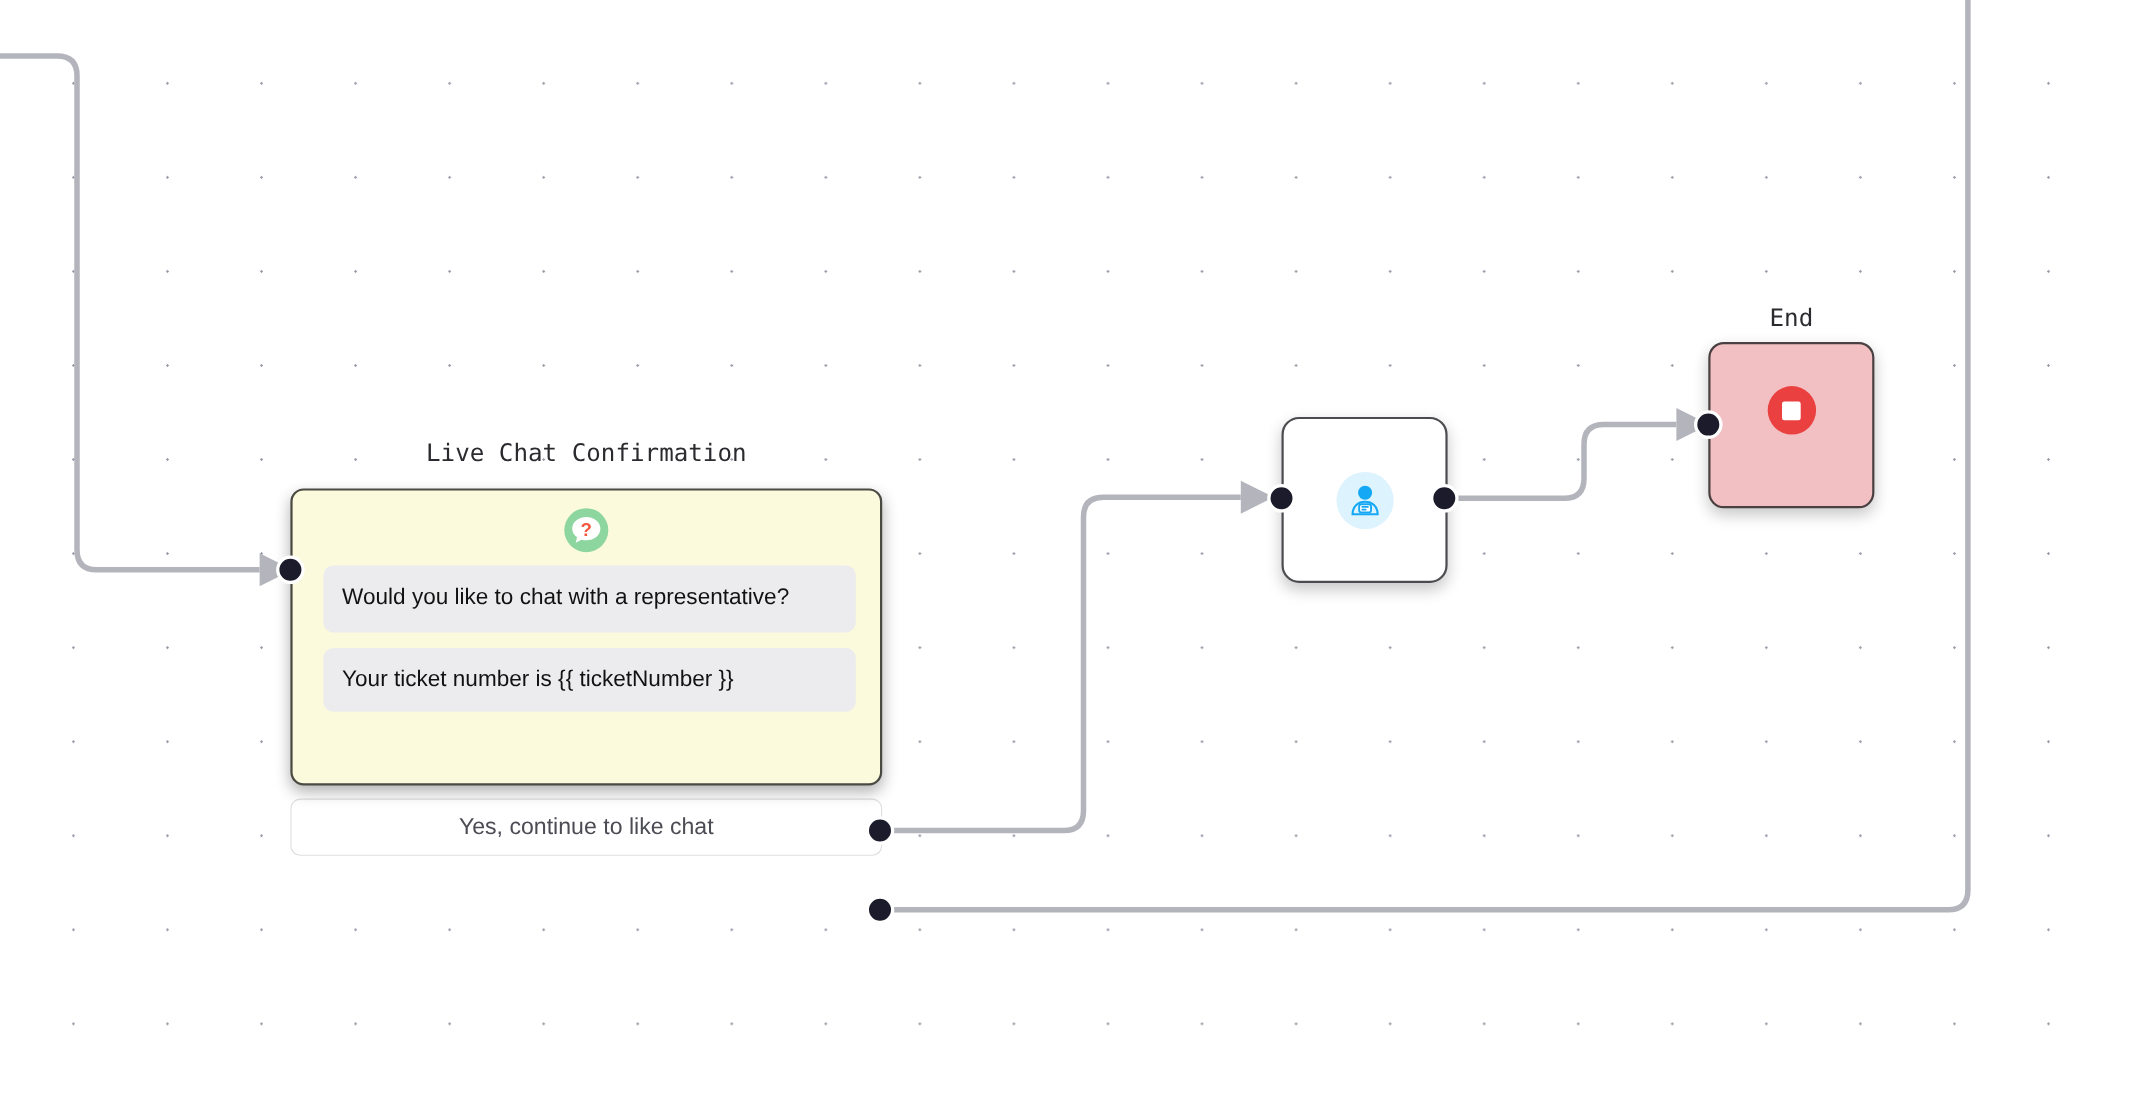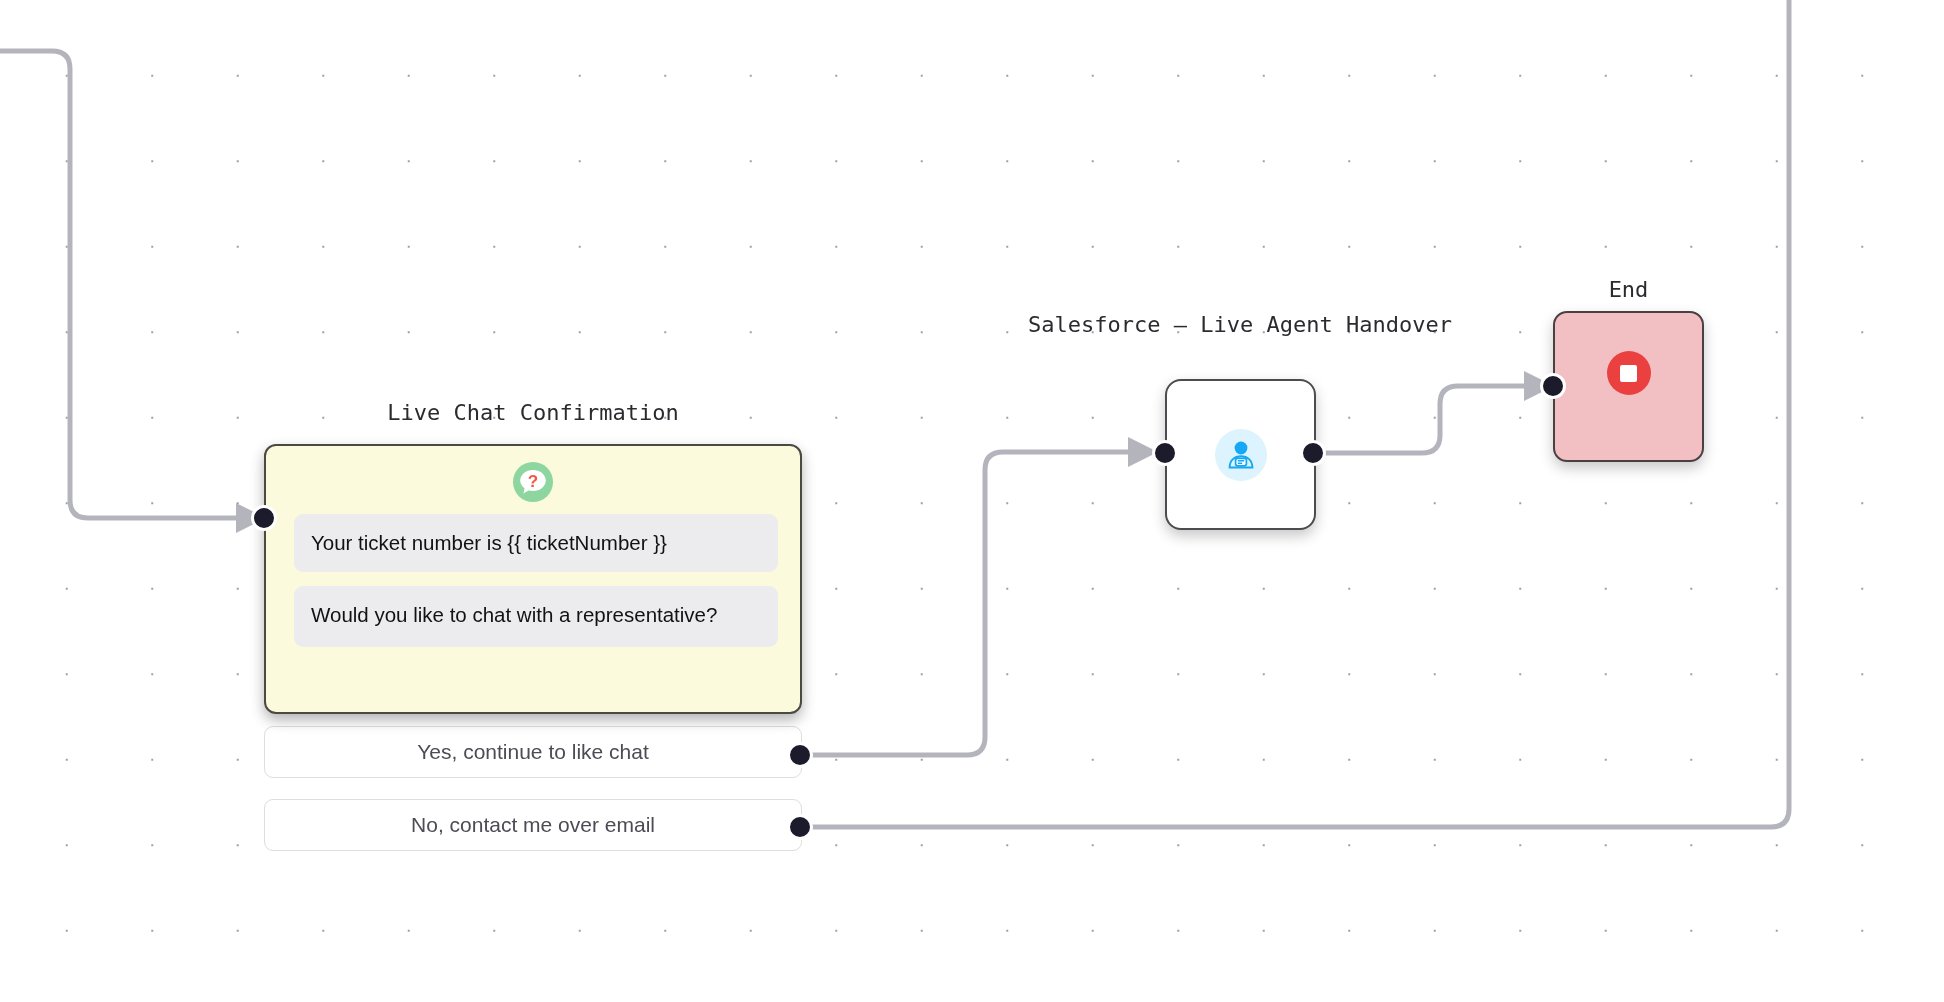--- a/index.html
+++ b/index.html
@@ -203,37 +203,33 @@
 
   <div id="chat-node">
     <div class="node-icon-wrap">
       <svg width="42" height="42" viewBox="0 0 42 42">
         <circle cx="21" cy="21" r="20" fill="#8ed6a0"></circle>
         <path d="M21 9 C13.8 9 8.2 13.7 8.2 19.6 C8.2 22.7 9.9 25.5 12.6 27.3 L11.4 32.4 L16.6 29.6 C17.9 29.9 19.4 30.1 21 30.1 C28.2 30.1 33.8 25.4 33.8 19.6 C33.8 13.7 28.2 9 21 9 Z" fill="#ffffff"></path>
         <text x="21" y="26" text-anchor="middle" font-family="'Liberation Sans', sans-serif" font-size="17" font-weight="bold" fill="#f4573f">?</text>
       </svg>
     </div>
     <div class="msg-list">
+      <div class="msg-bubble two-line">Would you like to chat with a representative?</div>
       <div class="msg-bubble">Your ticket number is {{ ticketNumber }}</div>
-      <div class="msg-bubble two-line">Would you like to chat with a representative?</div>
     </div>
   </div>
   <div class="port" style="left:251px; top:505px;"></div>
 
   <div class="choice-btn" id="choice-yes">
     <span>Yes, continue to like chat</span>
   </div>
   <div class="port" style="left:787px; top:742px;"></div>
 
-  <div class="choice-btn" id="choice-no">
-    <span>No, contact me over email</span>
-  </div>
   <div class="port" style="left:787px; top:814px;"></div>
 
-  <div class="node-title" style="left:890px; top:312px; width:700px;">Salesforce — Live Agent Handover</div>
 
   <div id="salesforce-node">
     <div class="agent-icon-bg">
       <svg width="34" height="34" viewBox="0 0 34 34">
         <circle cx="17" cy="10" r="6.4" fill="#14a8f5"></circle>
         <path d="M5.6 29.5 C5.6 22.2 10.7 18.2 17 18.2 C23.3 18.2 28.4 22.2 28.4 29.5 Z" fill="none" stroke="#14a8f5" stroke-width="1.9"></path>
         <rect x="11.6" y="20.4" width="10.8" height="7.4" rx="2" fill="#ffffff" stroke="#14a8f5" stroke-width="1.7"></rect>
         <line x1="13.8" y1="22.8" x2="20.2" y2="22.8" stroke="#14a8f5" stroke-width="1.5"></line>
         <line x1="13.8" y1="25.3" x2="18.2" y2="25.3" stroke="#14a8f5" stroke-width="1.5"></line>
       </svg>

